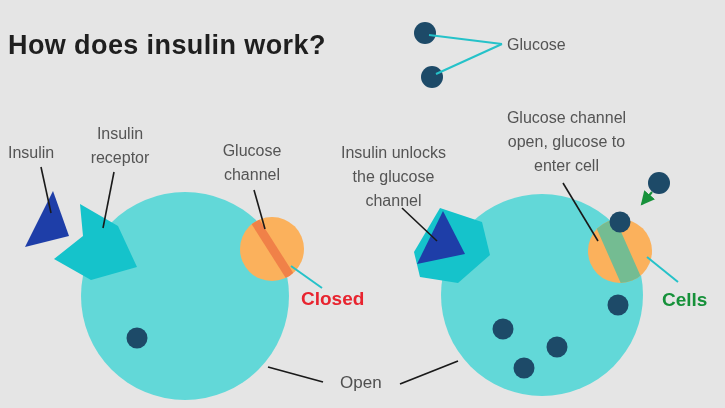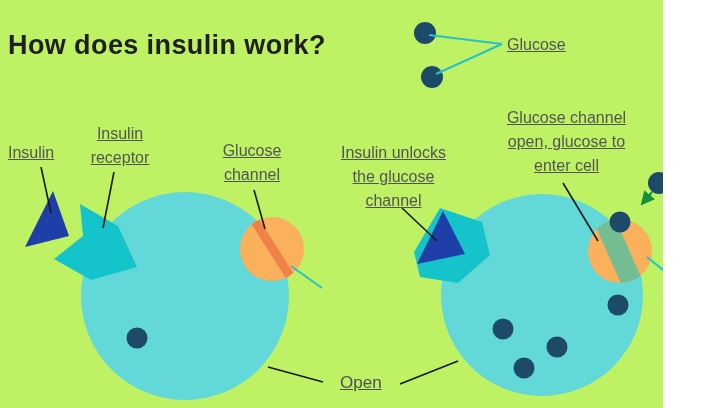--- a/index.html
+++ b/index.html
@@ -1,32 +1,31 @@
 <!DOCTYPE html>
 <html><head>
 <meta charset="utf-8">
 <style>
   html, body { margin: 0; padding: 0; background: #ffffff; }
   .stage {
     position: relative;
-    width: 663px;
+    width: 725px;
     height: 408px;
-    background: #bef264;
+    background: #e5e5e5;
     overflow: hidden;
     font-family: "Liberation Sans", "DejaVu Sans", sans-serif;
   }
   .stage svg { position: absolute; left: 0; top: 0; }
   .label {
     position: absolute;
     color: #545454;
     font-size: 16px;
     line-height: 24px;
     white-space: pre-line;
     text-align: center;
-    text-decoration: underline;
   }
   .title {
     position: absolute;
     left: 8px; top: 30px;
     font-size: 27px;
     font-weight: 600;
     letter-spacing: 0.4px;
     color: #1f1f1f;
     white-space: nowrap;
   }
@@ -110,18 +109,19 @@
 channel</div>
 
   <div class="label" style="left:331px; top:141px; width:125px;">Insulin unlocks
 the glucose
 channel</div>
 
   <div class="label" style="left:494px; top:106px; width:145px;">Glucose channel
 open, glucose to
 enter cell</div>
 
+  <div class="status" style="left: 301px; top: 288px; color: rgb(232, 36, 47);">Closed</div>
 
   <div class="status" style="left: 662px; top: 289px; color: rgb(22, 145, 58);">Cells</div>
 
   <div class="label" style="left:340px; top:371px; font-size:17px; color:#4f4f4f;">Open</div>
 
 </div>
 
 </body></html>

